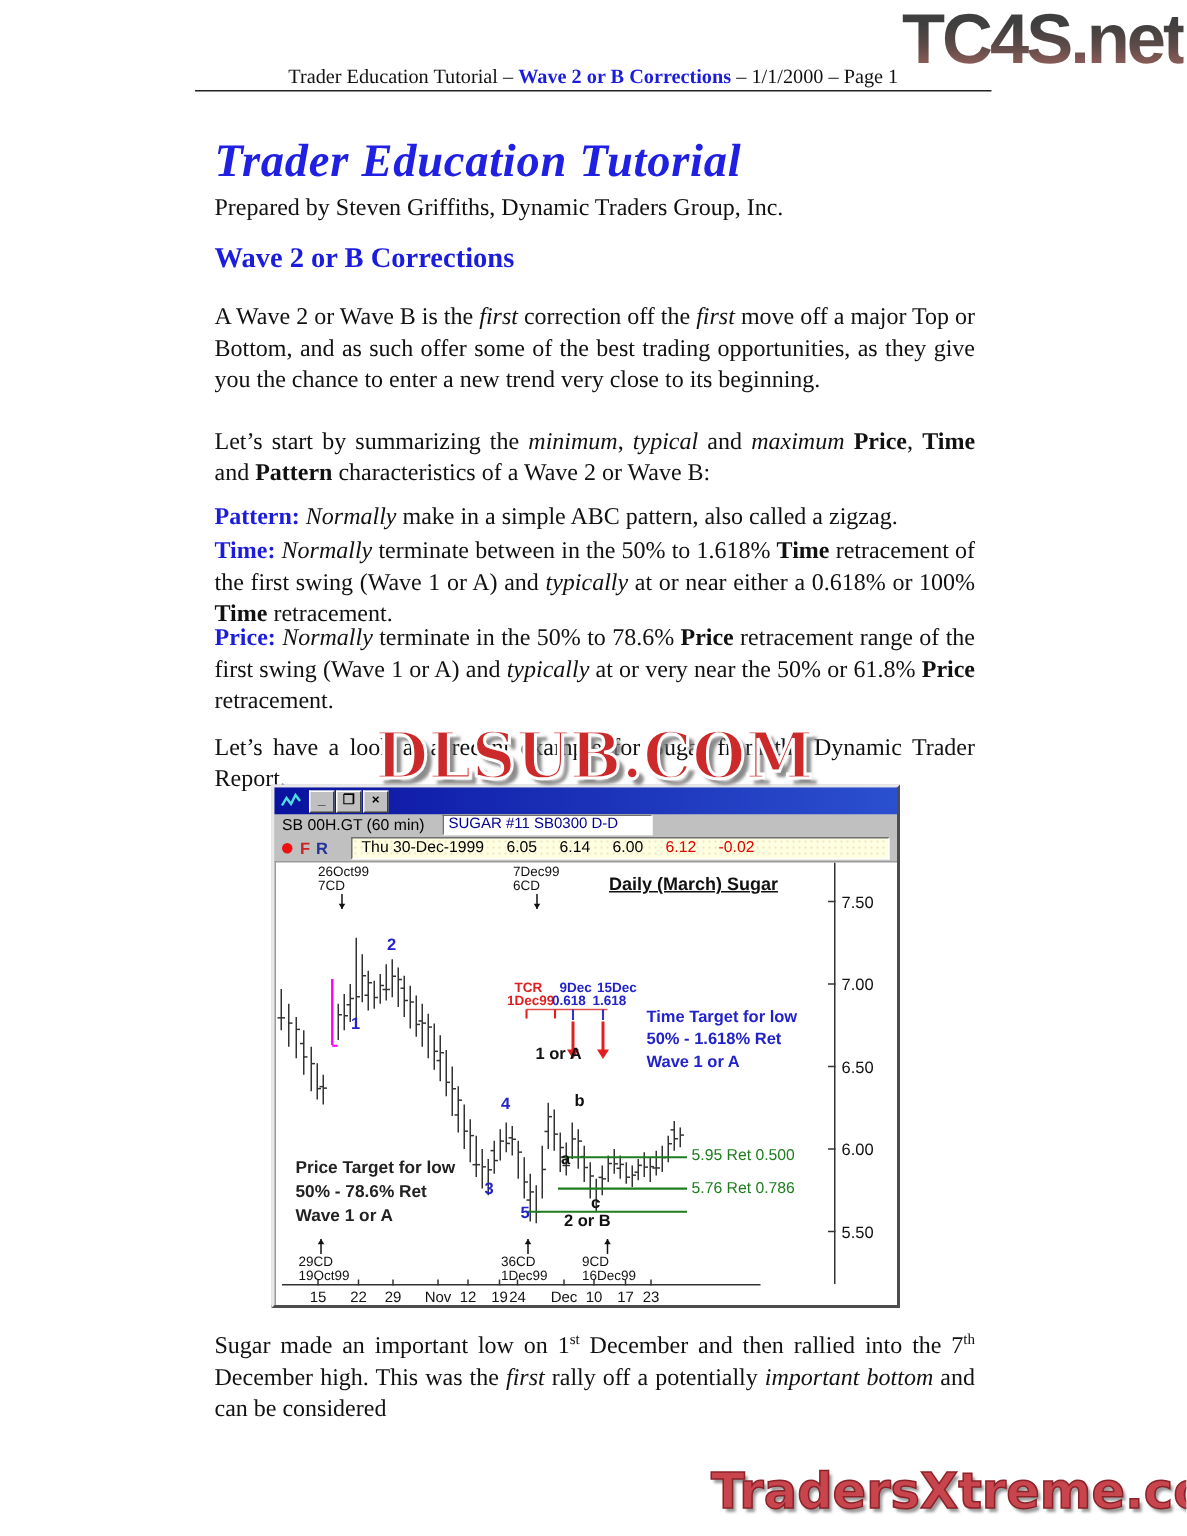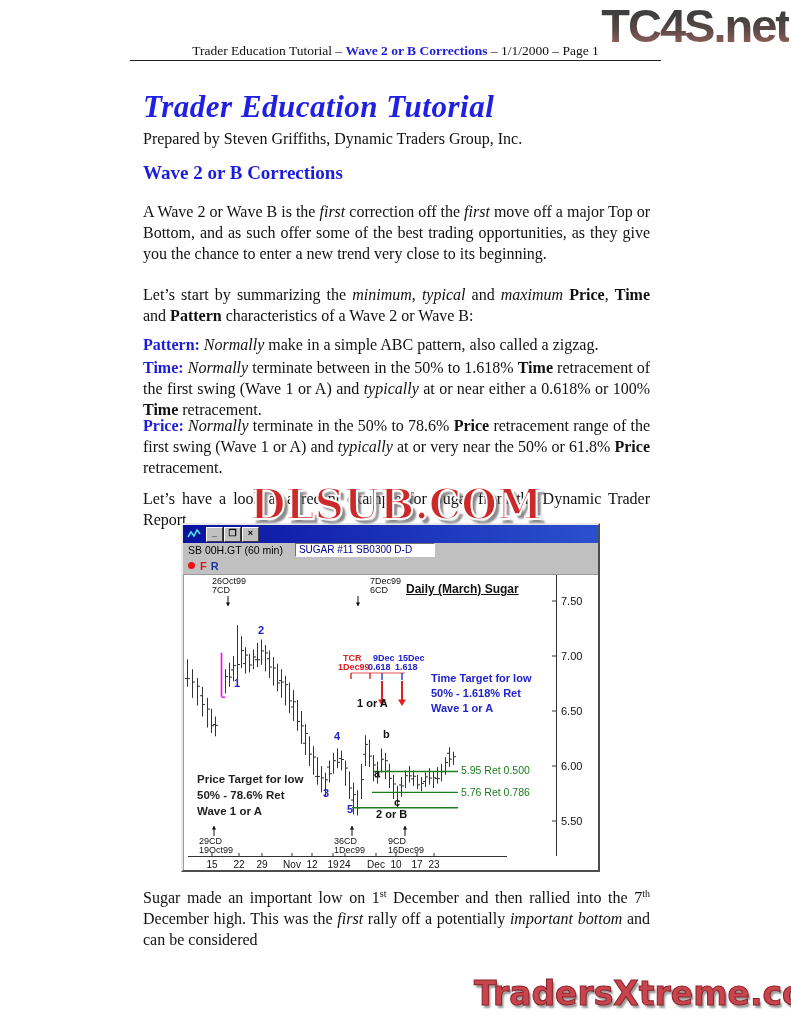--- a/index.html
+++ b/index.html
@@ -144,20 +144,28 @@
     </div>
     <div class="row2">
       <span class="lbl">SB  00H.GT (60 min)</span>
       <div class="sym-field">SUGAR #11      SB0300 D-D</div>
     </div>
     <div class="row3">
       <div class="quote-flags">
         <span class="dot"></span>
         <span class="flag-f">F</span>
         <span class="flag-r">R</span>
+      </div>
+      <div class="quote-field">
+        <span class="qd">Thu 30-Dec-1999</span>
+        <span class="qn">6.05</span>
+        <span class="qn">6.14</span>
+        <span class="qn">6.00</span>
+        <span class="qr">6.12</span>
+        <span class="qr">-0.02</span>
       </div>
     </div>
     <div class="chart-area">
       <svg id="chart-svg" width="413" height="295" viewBox="0 0 413 295">
           <line x1="372.5" y1="0" x2="372.5" y2="281" stroke="#333" stroke-width="1"></line>
           <line x1="4" y1="281.5" x2="323" y2="281.5" stroke="#333" stroke-width="1"></line>
           <line x1="368" y1="26" x2="373" y2="26" stroke="#333" stroke-width="1"></line>
           <text x="377" y="30" font-family="Liberation Sans, DejaVu Sans, sans-serif" font-size="11" fill="#111">7.50</text>
           <line x1="368" y1="81" x2="373" y2="81" stroke="#333" stroke-width="1"></line>
           <text x="377" y="85" font-family="Liberation Sans, DejaVu Sans, sans-serif" font-size="11" fill="#111">7.00</text>
@@ -361,21 +369,21 @@
           <polygon points="165.8,254.52 170.2,254.52 168,251" fill="#111"></polygon>
           <line x1="221" y1="261" x2="221" y2="251" stroke="#111" stroke-width="1"></line>
           <polygon points="218.8,254.52 223.2,254.52 221,251" fill="#111"></polygon>
           <line x1="198" y1="106" x2="198" y2="127" stroke="#e02020" stroke-width="2"></line>
           <polygon points="194,124.6 202,124.6 198,131" fill="#e02020"></polygon>
           <line x1="218" y1="106" x2="218" y2="127" stroke="#e02020" stroke-width="2"></line>
           <polygon points="214,124.6 222,124.6 218,131" fill="#e02020"></polygon>
         </svg>
       <div class="annos" id="chart-annos">
           <div class="an an-cd" style="left: 28px; top: 2px;">26Oct99<br>7CD</div>
-          <div class="an an-cd" style="left: 158px; top: 2px; margin-left: 28px;">7Dec99<br>6CD</div>
+          <div class="an an-cd" style="left: 158px; top: 2px;">7Dec99<br>6CD</div>
           <div class="an an-title" style="left: 222px; top: 7px;">Daily (March) Sugar</div>
           <div class="an an-red-sm" style="left: 159px; top: 79px;">TCR</div>
           <div class="an an-blue-sm" style="left: 189px; top: 79px;">9Dec</div>
           <div class="an an-blue-sm" style="left: 214px; top: 79px;">15Dec</div>
           <div class="an an-red-sm" style="left: 154px; top: 88px;">1Dec99</div>
           <div class="an an-blue-sm" style="left: 184px; top: 88px;">0.618</div>
           <div class="an an-blue-sm" style="left: 211px; top: 88px;">1.618</div>
           <div class="an an-blue-bold" style="left: 247px; top: 96px;">Time Target for low<br>50% - 1.618% Ret<br>Wave 1 or A</div>
           <div class="an an-dark-bold" style="left: 13px; top: 196px;">Price Target for low<br>50% - 78.6% Ret<br>Wave 1 or A</div>
           <div class="an an-blue-num" style="left: 50px; top: 102px;">1</div>

